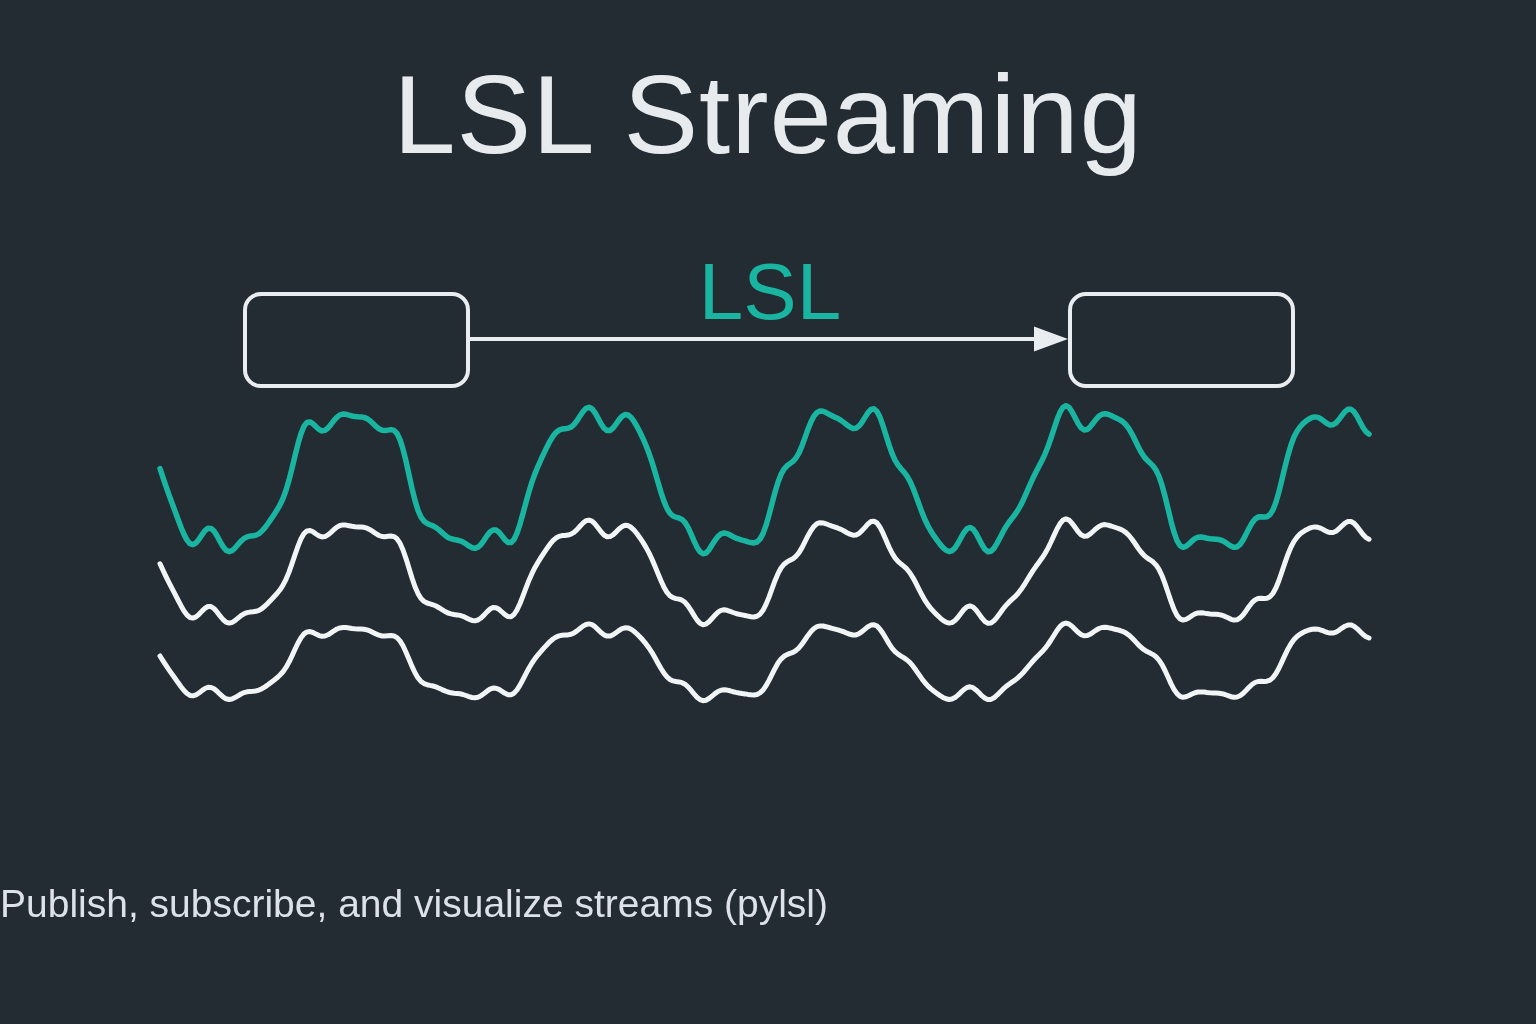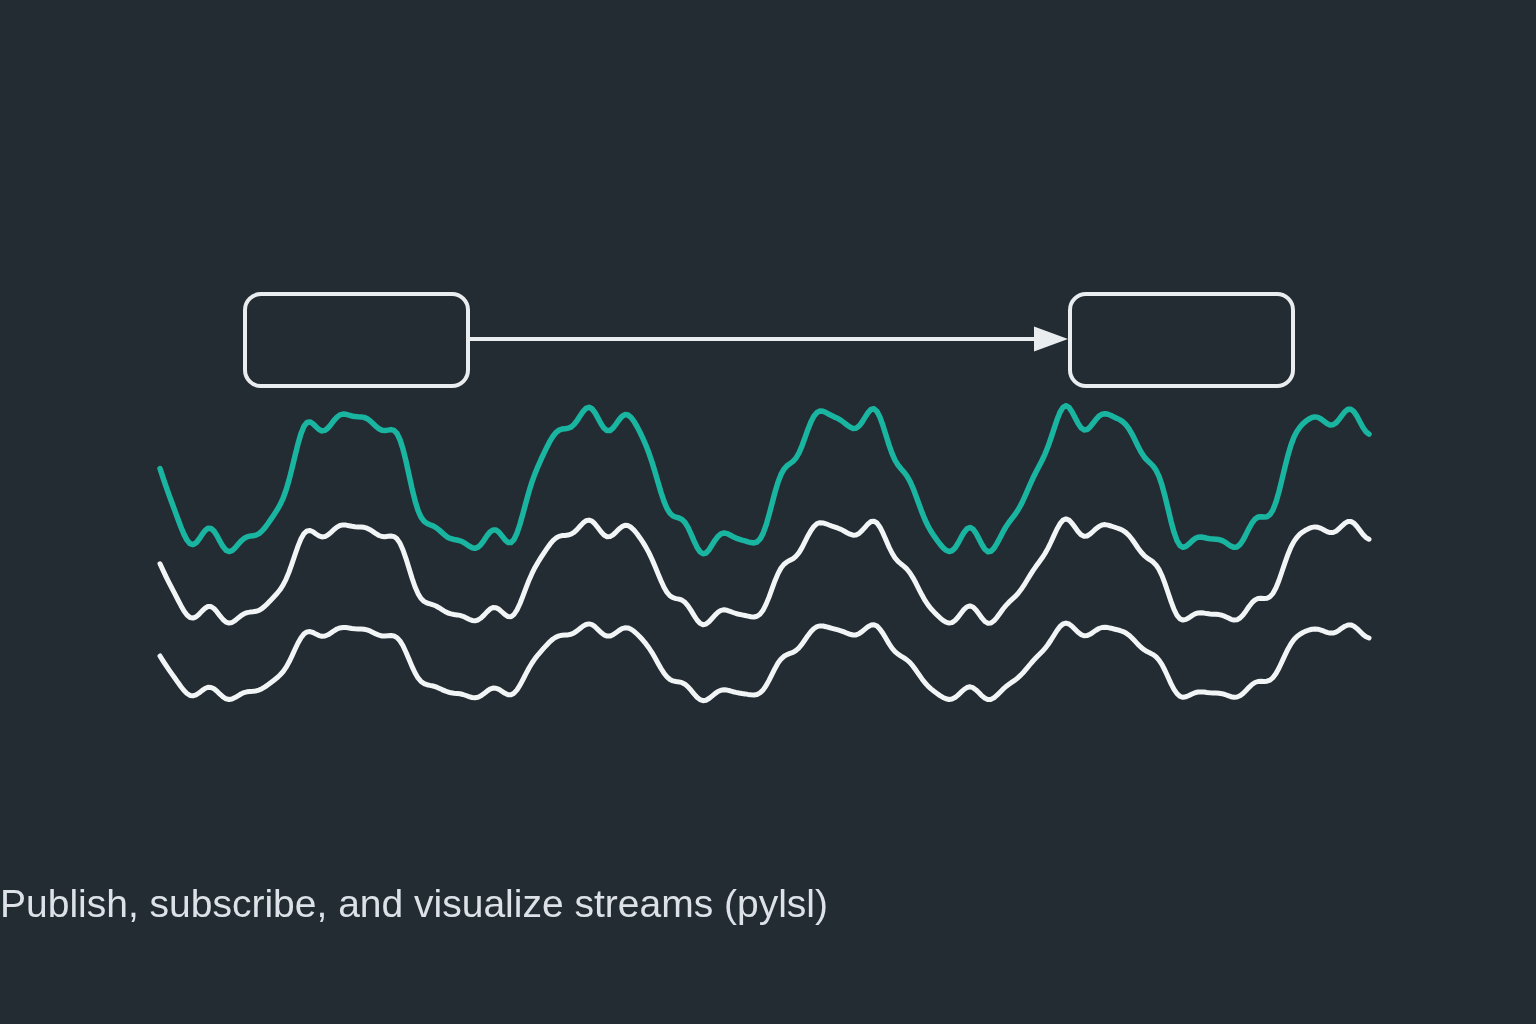--- a/index.html
+++ b/index.html
@@ -33,31 +33,33 @@
   .caption{
     position:absolute; top:882px; left:0; width:100%; margin:0;
     text-align:left; font-size:39px; font-weight:400; color:var(--caption);
   }
 </style>
 </head>
 <body>
 
 <div class="slide">
 
+  <h1 class="page-title">LSL Streaming</h1>
 
   <svg class="layer" viewBox="0 0 1536 1024">
       <path d="M160 468.5 L163 477.6 L166 486.4 L169 494.9 L172 503.0 L175 511.1 L178 519.2 L181 527.2 L184 534.4 L187 540.1 L190 543.7 L193 544.6 L196 542.9 L199 539.2 L202 534.7 L205 530.6 L208 528.3 L211 528.4 L214 531.1 L217 535.8 L220 541.4 L223 546.6 L226 550.2 L229 551.6 L232 550.7 L235 548.0 L238 544.5 L241 541.1 L244 538.5 L247 536.9 L250 536.1 L253 535.8 L256 535.1 L259 533.6 L262 531.0 L265 527.6 L268 523.5 L271 519.1 L274 514.7 L277 510.1 L280 504.9 L283 498.5 L286 490.3 L289 480.1 L292 468.4 L295 455.8 L298 443.8 L301 433.6 L304 426.3 L307 422.5 L310 421.9 L313 423.8 L316 426.8 L319 429.5 L322 430.9 L325 430.4 L328 428.0 L331 424.4 L334 420.4 L337 417.1 L340 414.9 L343 414.1 L346 414.3 L349 415.2 L352 416.0 L355 416.6 L358 416.8 L361 416.9 L364 417.4 L367 418.6 L370 420.7 L373 423.5 L376 426.4 L379 428.8 L382 430.3 L385 430.6 L388 430.1 L391 429.6 L394 430.4 L397 433.5 L400 439.7 L403 449.1 L406 461.2 L409 474.8 L412 488.4 L415 500.6 L418 510.3 L421 517.1 L424 521.2 L427 523.4 L430 524.7 L433 525.9 L436 527.6 L439 529.9 L442 532.6 L445 535.3 L448 537.4 L451 538.7 L454 539.5 L457 540.0 L460 540.8 L463 542.1 L466 543.9 L469 546.0 L472 547.7 L475 548.3 L478 547.2 L481 544.4 L484 540.3 L487 535.8 L490 532.0 L493 529.9 L496 530.0 L499 532.2 L502 535.9 L505 539.8 L508 542.4 L511 542.6 L514 539.5 L517 533.1 L520 524.1 L523 513.4 L526 502.2 L529 491.5 L532 481.9 L535 473.6 L538 466.3 L541 459.5 L544 453.1 L547 446.9 L550 441.1 L553 436.2 L556 432.5 L559 430.2 L562 429.1 L565 428.7 L568 428.3 L571 427.1 L574 424.5 L577 420.7 L580 416.0 L583 411.6 L586 408.3 L589 407.3 L592 408.8 L595 412.7 L598 418.1 L601 423.7 L604 428.2 L607 430.6 L610 430.5 L613 428.1 L616 424.1 L619 419.9 L622 416.4 L625 414.6 L628 415.0 L631 417.4 L634 421.4 L637 426.5 L640 432.3 L643 438.6 L646 445.5 L649 453.3 L652 462.1 L655 471.9 L658 482.3 L661 492.4 L664 501.4 L667 508.5 L670 513.3 L673 516.0 L676 517.2 L679 518.0 L682 519.4 L685 522.5 L688 527.4 L691 533.8 L694 540.8 L697 547.2 L700 551.8 L703 553.8 L706 553.0 L709 549.8 L712 545.1 L715 540.3 L718 536.3 L721 533.8 L724 533.0 L727 533.6 L730 535.0 L733 536.7 L736 538.1 L739 539.2 L742 540.1 L745 540.9 L748 541.8 L751 542.6 L754 542.9 L757 542.0 L760 539.1 L763 533.6 L766 525.4 L769 515.1 L772 503.6 L775 492.2 L778 482.2 L781 474.4 L784 469.1 L787 465.8 L790 463.6 L793 461.4 L796 458.0 L799 452.8 L802 445.8 L805 437.6 L808 429.2 L811 421.7 L814 416.0 L817 412.4 L820 411.0 L823 411.3 L826 412.6 L829 414.2 L832 415.7 L835 417.2 L838 418.6 L841 420.4 L844 422.6 L847 425.0 L850 427.1 L853 428.4 L856 428.2 L859 426.1 L862 422.2 L865 417.4 L868 412.7 L871 409.5 L874 408.8 L877 411.5 L880 417.3 L883 425.7 L886 435.3 L889 444.9 L892 453.4 L895 460.1 L898 465.0 L901 468.7 L904 472.1 L907 476.1 L910 481.4 L913 488.1 L916 495.9 L919 504.2 L922 512.4 L925 519.7 L928 526.0 L931 531.3 L934 535.9 L937 540.1 L940 544.1 L943 547.6 L946 550.3 L949 551.5 L952 550.8 L955 547.9 L958 543.3 L961 537.7 L964 532.4 L967 528.7 L970 527.4 L973 529.1 L976 533.2 L979 538.9 L982 544.7 L985 549.4 L988 551.7 L991 551.3 L994 548.3 L997 543.4 L1000 537.7 L1003 531.9 L1006 526.7 L1009 522.3 L1012 518.4 L1015 514.5 L1018 510.0 L1021 504.7 L1024 498.4 L1027 491.6 L1030 484.7 L1033 478.1 L1036 472.1 L1039 466.3 L1042 460.5 L1045 454.1 L1048 446.6 L1051 438.0 L1054 428.8 L1057 419.8 L1060 412.3 L1063 407.4 L1066 405.7 L1069 407.4 L1072 411.7 L1075 417.5 L1078 423.3 L1081 427.7 L1084 429.9 L1087 429.6 L1090 427.1 L1093 423.3 L1096 419.3 L1099 416.1 L1102 414.2 L1105 413.7 L1108 414.3 L1111 415.5 L1114 417.0 L1117 418.4 L1120 419.9 L1123 421.9 L1126 424.8 L1129 428.9 L1132 434.1 L1135 440.1 L1138 446.3 L1141 452.0 L1144 456.6 L1147 460.1 L1150 462.9 L1153 465.9 L1156 470.1 L1159 476.4 L1162 485.2 L1165 496.3 L1168 508.7 L1171 521.2 L1174 532.2 L1177 540.6 L1180 545.6 L1183 547.3 L1186 546.4 L1189 543.9 L1192 541.0 L1195 538.6 L1198 537.3 L1201 537.0 L1204 537.5 L1207 538.2 L1210 538.8 L1213 539.0 L1216 539.2 L1219 539.6 L1222 540.5 L1225 542.1 L1228 544.2 L1231 546.2 L1234 547.3 L1237 546.9 L1240 544.5 L1243 540.1 L1246 534.4 L1249 528.3 L1252 523.0 L1255 519.1 L1258 517.1 L1261 516.7 L1264 517.0 L1267 516.7 L1270 514.6 L1273 509.8 L1276 501.9 L1279 491.5 L1282 479.3 L1285 466.8 L1288 455.1 L1291 445.0 L1294 437.1 L1297 431.3 L1300 427.0 L1303 423.7 L1306 421.1 L1309 419.0 L1312 417.5 L1315 416.9 L1318 417.4 L1321 419.0 L1324 421.2 L1327 423.5 L1330 424.9 L1333 424.8 L1336 422.9 L1339 419.5 L1342 415.4 L1345 411.6 L1348 409.3 L1351 409.3 L1354 411.7 L1357 416.3 L1360 422.0 L1363 427.5 L1366 431.8 L1369 434.1" fill="none" stroke="#1ab5a0" stroke-width="5.5" stroke-linecap="round" stroke-linejoin="round"></path>
       <path d="M160 563.8 L163 570.3 L166 576.6 L169 582.6 L172 588.4 L175 594.2 L178 600.0 L181 605.7 L184 610.9 L187 615.0 L190 617.5 L193 618.1 L196 616.9 L199 614.3 L202 611.1 L205 608.2 L208 606.5 L211 606.6 L214 608.5 L217 611.9 L220 615.9 L223 619.5 L226 622.1 L229 623.1 L232 622.5 L235 620.6 L238 618.1 L241 615.7 L244 613.8 L247 612.6 L250 612.1 L253 611.8 L256 611.3 L259 610.3 L262 608.5 L265 606.0 L268 603.1 L271 600.0 L274 596.8 L277 593.5 L280 589.8 L283 585.2 L286 579.3 L289 572.1 L292 563.7 L295 554.7 L298 546.1 L301 538.8 L304 533.6 L307 530.9 L310 530.5 L313 531.8 L316 534.0 L319 535.9 L322 536.9 L325 536.6 L328 534.9 L331 532.3 L334 529.5 L337 527.1 L340 525.5 L343 524.9 L346 525.1 L349 525.7 L352 526.3 L355 526.7 L358 526.9 L361 527.0 L364 527.3 L367 528.2 L370 529.7 L373 531.6 L376 533.7 L379 535.5 L382 536.5 L385 536.7 L388 536.3 L391 536.0 L394 536.6 L397 538.8 L400 543.2 L403 550.0 L406 558.6 L409 568.3 L412 578.0 L415 586.7 L418 593.6 L421 598.5 L424 601.4 L427 603.0 L430 603.9 L433 604.8 L436 606.0 L439 607.7 L442 609.6 L445 611.5 L448 613.0 L451 613.9 L454 614.5 L457 614.9 L460 615.4 L463 616.3 L466 617.7 L469 619.2 L472 620.4 L475 620.8 L478 620.0 L481 618.0 L484 615.1 L487 611.9 L490 609.1 L493 607.6 L496 607.7 L499 609.3 L502 612.0 L505 614.7 L508 616.6 L511 616.7 L514 614.5 L517 609.9 L520 603.5 L523 595.8 L526 587.8 L529 580.2 L532 573.4 L535 567.4 L538 562.2 L541 557.4 L544 552.8 L547 548.4 L550 544.2 L553 540.7 L556 538.0 L559 536.4 L562 535.6 L565 535.4 L568 535.1 L571 534.2 L574 532.4 L577 529.6 L580 526.3 L583 523.1 L586 520.8 L589 520.1 L592 521.2 L595 523.9 L598 527.8 L601 531.8 L604 535.0 L607 536.7 L610 536.6 L613 534.9 L616 532.1 L619 529.0 L622 526.6 L625 525.3 L628 525.6 L631 527.3 L634 530.1 L637 533.8 L640 537.9 L643 542.4 L646 547.4 L649 552.9 L652 559.2 L655 566.2 L658 573.6 L661 580.8 L664 587.3 L667 592.4 L670 595.8 L673 597.7 L676 598.6 L679 599.1 L682 600.2 L685 602.3 L688 605.8 L691 610.4 L694 615.4 L697 620.0 L700 623.3 L703 624.7 L706 624.1 L709 621.8 L712 618.5 L715 615.1 L718 612.2 L721 610.4 L724 609.8 L727 610.3 L730 611.3 L733 612.5 L736 613.5 L739 614.3 L742 614.9 L745 615.5 L748 616.1 L751 616.7 L754 617.0 L757 616.3 L760 614.2 L763 610.3 L766 604.4 L769 597.1 L772 588.8 L775 580.7 L778 573.6 L781 568.0 L784 564.2 L787 561.9 L790 560.3 L793 558.7 L796 556.3 L799 552.6 L802 547.6 L805 541.7 L808 535.7 L811 530.4 L814 526.3 L817 523.7 L820 522.7 L823 522.9 L826 523.8 L829 525.0 L832 526.1 L835 527.1 L838 528.2 L841 529.4 L844 531.0 L847 532.7 L850 534.2 L853 535.2 L856 535.0 L859 533.5 L862 530.7 L865 527.3 L868 523.9 L871 521.6 L874 521.2 L877 523.0 L880 527.2 L883 533.2 L886 540.1 L889 547.0 L892 553.0 L895 557.8 L898 561.3 L901 564.0 L904 566.4 L907 569.2 L910 573.0 L913 577.8 L916 583.3 L919 589.3 L922 595.1 L925 600.4 L928 604.9 L931 608.7 L934 611.9 L937 614.9 L940 617.8 L943 620.3 L946 622.2 L949 623.1 L952 622.6 L955 620.5 L958 617.2 L961 613.2 L964 609.4 L967 606.8 L970 605.9 L973 607.0 L976 610.0 L979 614.1 L982 618.2 L985 621.6 L988 623.2 L991 623.0 L994 620.8 L997 617.3 L1000 613.2 L1003 609.0 L1006 605.4 L1009 602.2 L1012 599.4 L1015 596.7 L1018 593.5 L1021 589.6 L1024 585.2 L1027 580.3 L1030 575.4 L1033 570.7 L1036 566.3 L1039 562.2 L1042 558.1 L1045 553.5 L1048 548.1 L1051 542.0 L1054 535.4 L1057 529.0 L1060 523.7 L1063 520.1 L1066 518.9 L1069 520.1 L1072 523.2 L1075 527.3 L1078 531.5 L1081 534.7 L1084 536.2 L1087 536.0 L1090 534.2 L1093 531.5 L1096 528.7 L1099 526.4 L1102 525.0 L1105 524.6 L1108 525.1 L1111 526.0 L1114 527.0 L1117 528.0 L1120 529.1 L1123 530.5 L1126 532.6 L1129 535.5 L1132 539.2 L1135 543.5 L1138 548.0 L1141 552.0 L1144 555.3 L1147 557.8 L1150 559.8 L1153 561.9 L1156 564.9 L1159 569.4 L1162 575.7 L1165 583.6 L1168 592.5 L1171 601.4 L1174 609.3 L1177 615.3 L1180 618.9 L1183 620.1 L1186 619.4 L1189 617.7 L1192 615.6 L1195 613.9 L1198 612.9 L1201 612.7 L1204 613.1 L1207 613.6 L1210 614.0 L1213 614.2 L1216 614.3 L1219 614.6 L1222 615.2 L1225 616.4 L1228 617.8 L1231 619.3 L1234 620.1 L1237 619.8 L1240 618.0 L1243 614.9 L1246 610.9 L1249 606.5 L1252 602.7 L1255 599.9 L1258 598.5 L1261 598.2 L1264 598.5 L1267 598.2 L1270 596.7 L1273 593.3 L1276 587.7 L1279 580.2 L1282 571.5 L1285 562.6 L1288 554.2 L1291 547.0 L1294 541.4 L1297 537.2 L1300 534.1 L1303 531.8 L1306 529.9 L1309 528.4 L1312 527.4 L1315 526.9 L1318 527.3 L1321 528.4 L1324 530.0 L1327 531.6 L1330 532.6 L1333 532.5 L1336 531.2 L1339 528.8 L1342 525.8 L1345 523.1 L1348 521.5 L1351 521.5 L1354 523.2 L1357 526.5 L1360 530.5 L1363 534.5 L1366 537.6 L1369 539.2" fill="none" stroke="#f2f5f6" stroke-width="5" stroke-linecap="round" stroke-linejoin="round"></path>
       <path d="M160 656.0 L163 660.8 L166 665.4 L169 669.8 L172 674.1 L175 678.3 L178 682.6 L181 686.7 L184 690.5 L187 693.5 L190 695.4 L193 695.8 L196 694.9 L199 693.0 L202 690.6 L205 688.5 L208 687.3 L211 687.4 L214 688.8 L217 691.2 L220 694.2 L223 696.9 L226 698.8 L229 699.5 L232 699.0 L235 697.6 L238 695.8 L241 694.0 L244 692.6 L247 691.8 L250 691.4 L253 691.2 L256 690.9 L259 690.1 L262 688.7 L265 686.9 L268 684.8 L271 682.5 L274 680.2 L277 677.8 L280 675.0 L283 671.7 L286 667.4 L289 662.1 L292 655.9 L295 649.3 L298 643.0 L301 637.7 L304 633.9 L307 631.9 L310 631.6 L313 632.5 L316 634.1 L319 635.6 L322 636.3 L325 636.0 L328 634.8 L331 632.9 L334 630.8 L337 629.0 L340 627.9 L343 627.5 L346 627.6 L349 628.0 L352 628.5 L355 628.8 L358 628.9 L361 629.0 L364 629.2 L367 629.9 L370 630.9 L373 632.4 L376 633.9 L379 635.2 L382 636.0 L385 636.1 L388 635.8 L391 635.6 L394 636.0 L397 637.6 L400 640.9 L403 645.8 L406 652.2 L409 659.3 L412 666.4 L415 672.8 L418 677.9 L421 681.4 L424 683.6 L427 684.7 L430 685.4 L433 686.0 L436 686.9 L439 688.2 L442 689.6 L445 690.9 L448 692.0 L451 692.8 L454 693.2 L457 693.4 L460 693.8 L463 694.5 L466 695.5 L469 696.6 L472 697.5 L475 697.8 L478 697.2 L481 695.8 L484 693.6 L487 691.2 L490 689.2 L493 688.1 L496 688.2 L499 689.4 L502 691.3 L505 693.3 L508 694.7 L511 694.8 L514 693.2 L517 689.8 L520 685.1 L523 679.5 L526 673.6 L529 668.0 L532 663.0 L535 658.6 L538 654.8 L541 651.3 L544 647.9 L547 644.7 L550 641.6 L553 639.0 L556 637.1 L559 635.9 L562 635.3 L565 635.1 L568 634.9 L571 634.3 L574 632.9 L577 630.9 L580 628.5 L583 626.1 L586 624.5 L589 623.9 L592 624.7 L595 626.7 L598 629.6 L601 632.5 L604 634.9 L607 636.1 L610 636.1 L613 634.8 L616 632.7 L619 630.5 L622 628.7 L625 627.8 L628 627.9 L631 629.2 L634 631.3 L637 634.0 L640 637.0 L643 640.3 L646 643.9 L649 648.0 L652 652.6 L655 657.8 L658 663.2 L661 668.5 L664 673.2 L667 676.9 L670 679.5 L673 680.9 L676 681.5 L679 681.9 L682 682.7 L685 684.2 L688 686.8 L691 690.2 L694 693.9 L697 697.2 L700 699.6 L703 700.7 L706 700.2 L709 698.5 L712 696.1 L715 693.6 L718 691.5 L721 690.2 L724 689.8 L727 690.1 L730 690.8 L733 691.7 L736 692.4 L739 693.0 L742 693.5 L745 693.9 L748 694.4 L751 694.8 L754 695.0 L757 694.5 L760 692.9 L763 690.1 L766 685.8 L769 680.4 L772 674.4 L775 668.4 L778 663.1 L781 659.1 L784 656.3 L787 654.6 L790 653.4 L793 652.3 L796 650.5 L799 647.8 L802 644.1 L805 639.8 L808 635.4 L811 631.5 L814 628.5 L817 626.6 L820 625.9 L823 626.0 L826 626.7 L829 627.5 L832 628.3 L835 629.1 L838 629.9 L841 630.8 L844 631.9 L847 633.2 L850 634.3 L853 635.0 L856 634.9 L859 633.7 L862 631.7 L865 629.2 L868 626.7 L871 625.1 L874 624.7 L877 626.1 L880 629.2 L883 633.5 L886 638.6 L889 643.6 L892 648.1 L895 651.6 L898 654.2 L901 656.1 L904 657.9 L907 660.0 L910 662.7 L913 666.2 L916 670.3 L919 674.7 L922 678.9 L925 682.8 L928 686.1 L931 688.9 L934 691.3 L937 693.5 L940 695.6 L943 697.4 L946 698.8 L949 699.5 L952 699.1 L955 697.6 L958 695.1 L961 692.2 L964 689.5 L967 687.5 L970 686.8 L973 687.7 L976 689.9 L979 692.8 L982 695.9 L985 698.3 L988 699.6 L991 699.4 L994 697.8 L997 695.2 L1000 692.2 L1003 689.2 L1006 686.5 L1009 684.2 L1012 682.1 L1015 680.1 L1018 677.7 L1021 674.9 L1024 671.7 L1027 668.1 L1030 664.5 L1033 661.0 L1036 657.8 L1039 654.8 L1042 651.8 L1045 648.4 L1048 644.5 L1051 640.0 L1054 635.2 L1057 630.5 L1060 626.5 L1063 624.0 L1066 623.1 L1069 624.0 L1072 626.2 L1075 629.3 L1078 632.3 L1081 634.6 L1084 635.8 L1087 635.6 L1090 634.3 L1093 632.3 L1096 630.2 L1099 628.5 L1102 627.5 L1105 627.3 L1108 627.6 L1111 628.2 L1114 629.0 L1117 629.7 L1120 630.5 L1123 631.6 L1126 633.1 L1129 635.2 L1132 638.0 L1135 641.1 L1138 644.4 L1141 647.3 L1144 649.7 L1147 651.6 L1150 653.0 L1153 654.6 L1156 656.8 L1159 660.1 L1162 664.7 L1165 670.5 L1168 677.0 L1171 683.6 L1174 689.3 L1177 693.7 L1180 696.4 L1183 697.3 L1186 696.8 L1189 695.5 L1192 694.0 L1195 692.7 L1198 692.0 L1201 691.9 L1204 692.1 L1207 692.5 L1210 692.8 L1213 692.9 L1216 693.0 L1219 693.2 L1222 693.7 L1225 694.5 L1228 695.6 L1231 696.7 L1234 697.3 L1237 697.0 L1240 695.8 L1243 693.5 L1246 690.5 L1249 687.3 L1252 684.5 L1255 682.5 L1258 681.5 L1261 681.2 L1264 681.4 L1267 681.2 L1270 680.1 L1273 677.6 L1276 673.5 L1279 668.0 L1282 661.6 L1285 655.1 L1288 648.9 L1291 643.7 L1294 639.6 L1297 636.5 L1300 634.2 L1303 632.5 L1306 631.1 L1309 630.0 L1312 629.3 L1315 629.0 L1318 629.2 L1321 630.1 L1324 631.2 L1327 632.4 L1330 633.1 L1333 633.1 L1336 632.1 L1339 630.3 L1342 628.1 L1345 626.2 L1348 625.0 L1351 624.9 L1354 626.2 L1357 628.6 L1360 631.6 L1363 634.5 L1366 636.8 L1369 638.0" fill="none" stroke="#f2f5f6" stroke-width="5" stroke-linecap="round" stroke-linejoin="round"></path>
     </svg>
 
   <svg class="layer" viewBox="0 0 1536 1024">
     <line class="arrow-line" x1="470" y1="339" x2="1037" y2="339"></line>
     <polygon class="arrow-head" points="1034,326.5 1034,351.5 1068,339"></polygon>
   </svg>
 
   <div class="node-box left"></div>
   <div class="node-box right"></div>
 
+  <div class="lsl-label">LSL</div>
 
   <p class="caption">Publish, subscribe, and visualize streams (pylsl)</p>
 
 </div>
 
 </body></html>

